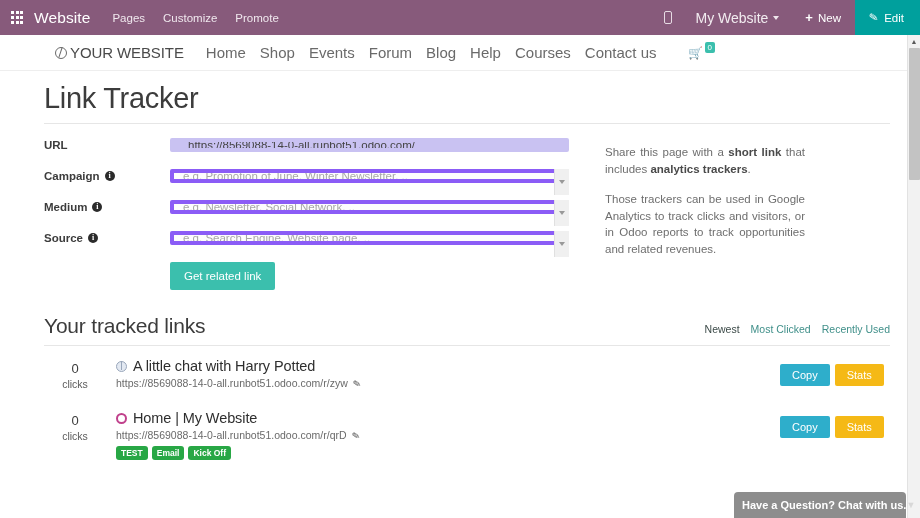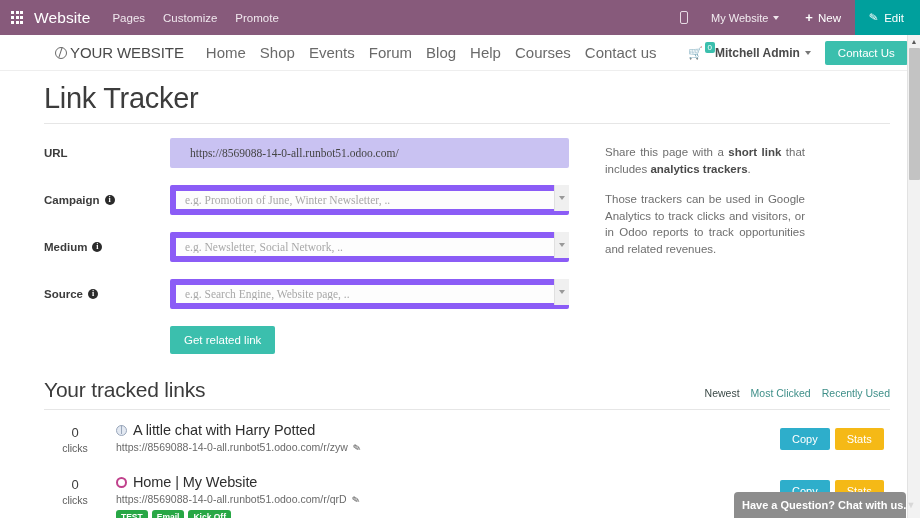--- a/index.html
+++ b/index.html
@@ -56,21 +56,21 @@
   .mobile-ico {
     width: 30px; height: 35px;
     display: flex; align-items: center; justify-content: center;
   }
   .phone-shape {
     width: 8px; height: 13px;
     border: 1.4px solid #e7dbe4;
     border-radius: 2px;
   }
   .obar-user {
-    font-size: 11px;
+    font-size: 14px;
     color: #f2ecf0;
     display: flex; align-items: center; gap: 5px;
     padding: 0 12px;
     white-space: nowrap;
   }
   .caret-d {
     width: 0; height: 0;
     border-left: 3.5px solid transparent;
     border-right: 3.5px solid transparent;
     border-top: 4px solid #efe6ec;
@@ -228,29 +228,29 @@
     color: #fff;
     font-size: 8px;
     font-weight: bold;
     line-height: 10px;
     text-align: center;
     font-family: "Liberation Serif", serif;
     display: inline-block;
   }
   .finput {
     flex: 1;
-    height: 30px;
-    border: 6px solid #8b5cf6;
+    height: 14px;
+    border: 4px solid #8b5cf6;
     border-radius: 2px;
     font-size: 11.5px;
     padding: 0 9px;
     color: #5a5a5a;
     background: #fdfdfd;
     outline: none;
-    font-family: Liberation Serif, serif;
+    font-family: Liberation Sans, sans-serif;
   }
   .finput::placeholder { color: #a8a8a8; }
   .finput.url-selected {
     background: #c9c2f2;
     color: #444;
     border-color: #c9c2f2;
     padding-left: 14px;
   }
   .select-wrap { flex: 1; position: relative; display: flex; }
   .select-wrap .finput { width: 100%; padding-right: 22px; }
@@ -520,27 +520,20 @@
     <a href="#">Forum</a>
     <a href="#">Blog</a>
     <a href="#">Help</a>
     <a href="#">Courses</a>
     <a href="#">Contact us</a>
     <span class="cart-wrap">
       <span class="cart-ico">🛒</span>
       <span class="cart-badge">0</span>
     </span>
   </div>
-  <div class="hdr-right">
-    <div class="admin-name">
-      <span>Mitchell Admin</span>
-      <span class="caret-dark"></span>
-    </div>
-    <button class="btn-contact">Contact Us</button>
-  </div>
 </div>
 
 <div class="page-wrap">
   <div class="container">
 
     <h1 class="page-title">Link Tracker</h1>
     <div class="hr-line"></div>
 
     <div class="form-area">
       <div class="form-left">

